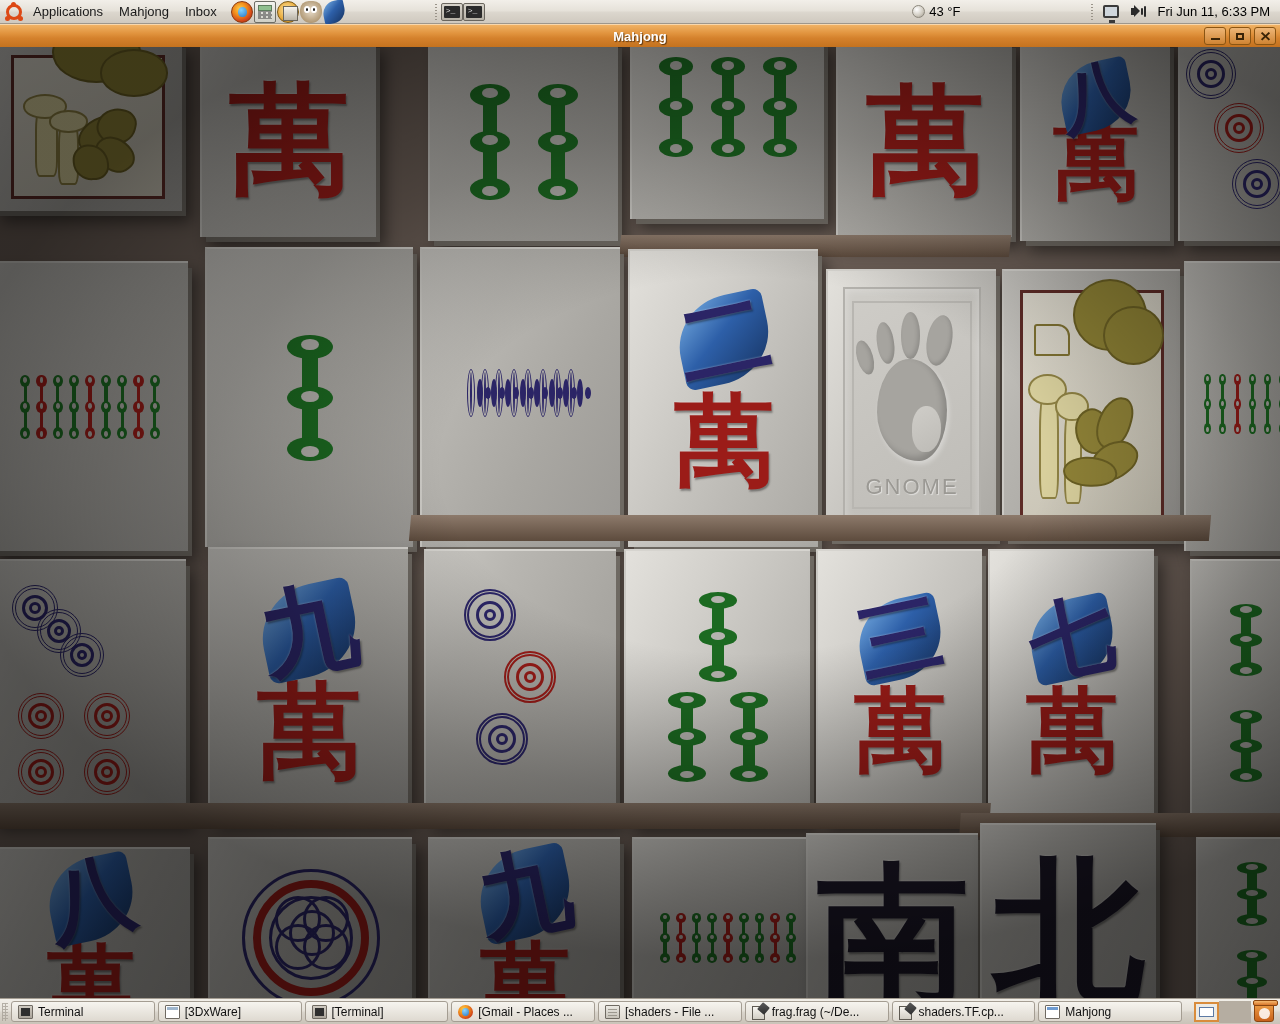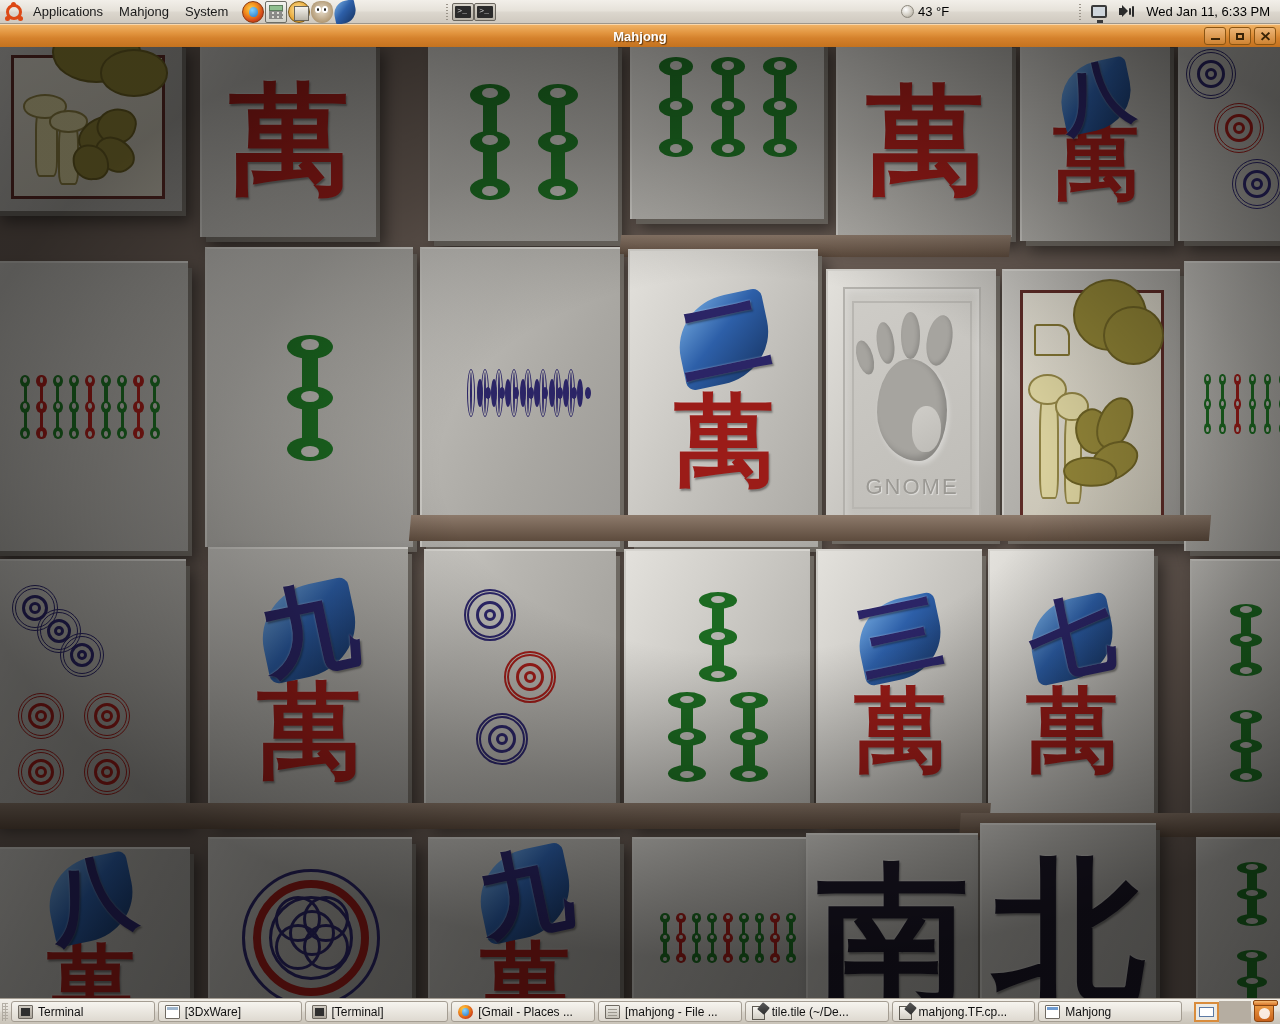--- a/index.html
+++ b/index.html
@@ -222,21 +222,21 @@
 <div id="top-panel">
   <div id="ubuntu-logo">
     <div class="ring"></div>
     <div class="dot d1"></div>
     <div class="dot d2"></div>
     <div class="dot d3"></div>
   </div>
 
   <div class="menu-item">Applications</div>
   <div class="menu-item">Mahjong</div>
-  <div class="menu-item">System</div>
+  <div class="menu-item">Inbox</div>
 
   <div class="panel-launchers">
     <div class="launcher ff"></div>
     <div class="launcher calc"></div>
     <div class="launcher helpimg"></div>
     <div class="launcher gimp"></div>
     <div class="launcher blue"></div>
   </div>
 
   <div style="width:86px"></div>
@@ -259,21 +259,21 @@
   </div>
   <div class="tray-item">
     <div class="vol-icon">
       <div class="spk"></div>
         <div class="cone"></div>
         <div class="w1"></div>
         <div class="w2"></div>
     </div>
   </div>
   <div class="tray-item" style="padding-right:10px">
-    <span>Wed Jan 11,  6:33 PM</span>
+    <span>Fri Jun 11,  6:33 PM</span>
   </div>
 </div>
 
 <div id="window">
 
   <div id="titlebar">
     <span class="title">Mahjong</span>
     <div class="wbtns">
       <div class="wbtn">
           <span class="min"></span>
@@ -922,29 +922,29 @@
   <div class="task">
     <span class="ticon term"></span>
     <span class="tlabel">[Terminal]</span>
   </div>
   <div class="task">
     <span class="ticon ff"></span>
     <span class="tlabel">[Gmail - Places ...</span>
   </div>
   <div class="task">
     <span class="ticon files"></span>
-    <span class="tlabel">[mahjong - File ...</span>
+    <span class="tlabel">[shaders - File ...</span>
   </div>
   <div class="task">
     <span class="ticon gedit"></span>
-    <span class="tlabel">tile.tile (~/De...</span>
+    <span class="tlabel">frag.frag (~/De...</span>
   </div>
   <div class="task">
     <span class="ticon gedit"></span>
-    <span class="tlabel">mahjong.TF.cp...</span>
+    <span class="tlabel">shaders.TF.cp...</span>
   </div>
   <div class="task">
     <span class="ticon mj"></span>
     <span class="tlabel">Mahjong</span>
   </div>
 
   <div class="tb-spacer"></div>
   <div class="wsswitch">
     <div class="ws active"></div>
     <div class="ws empty"></div>

